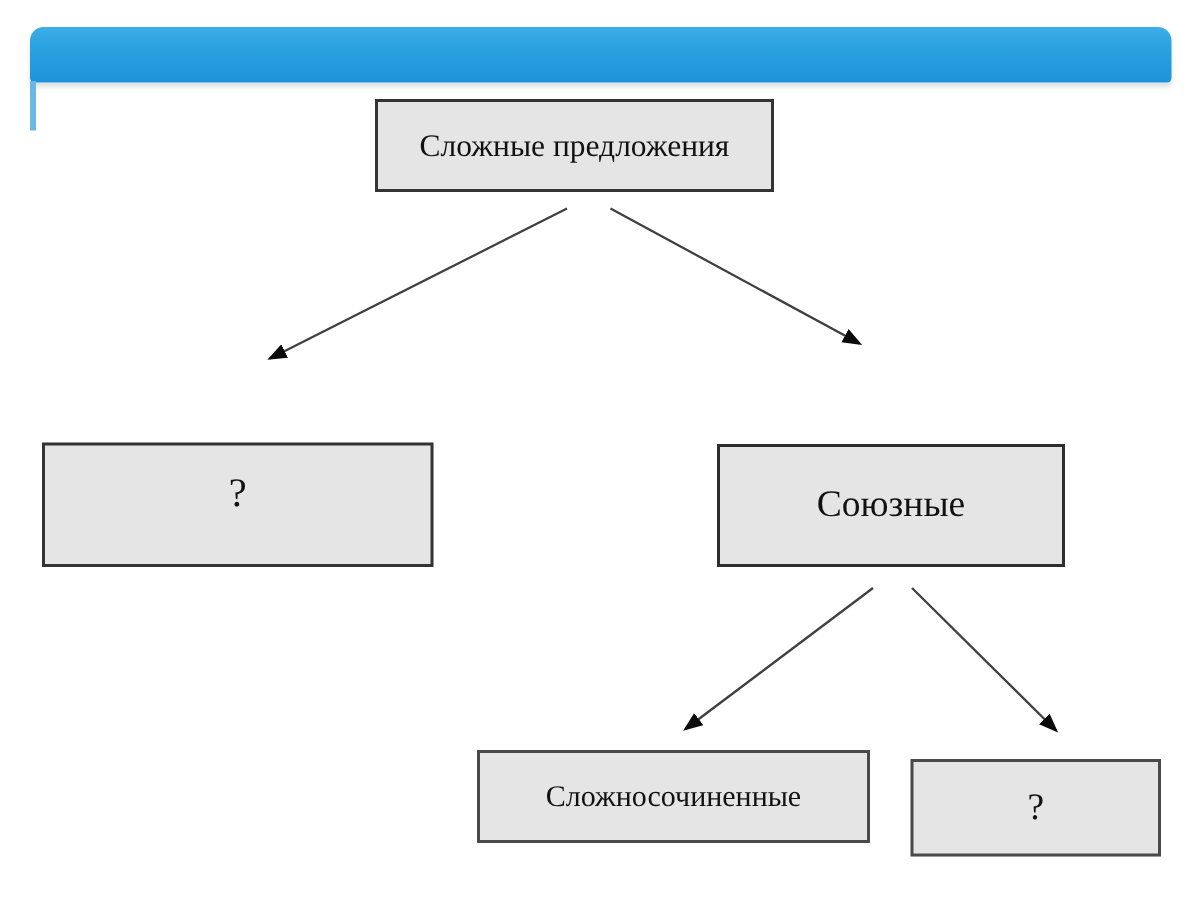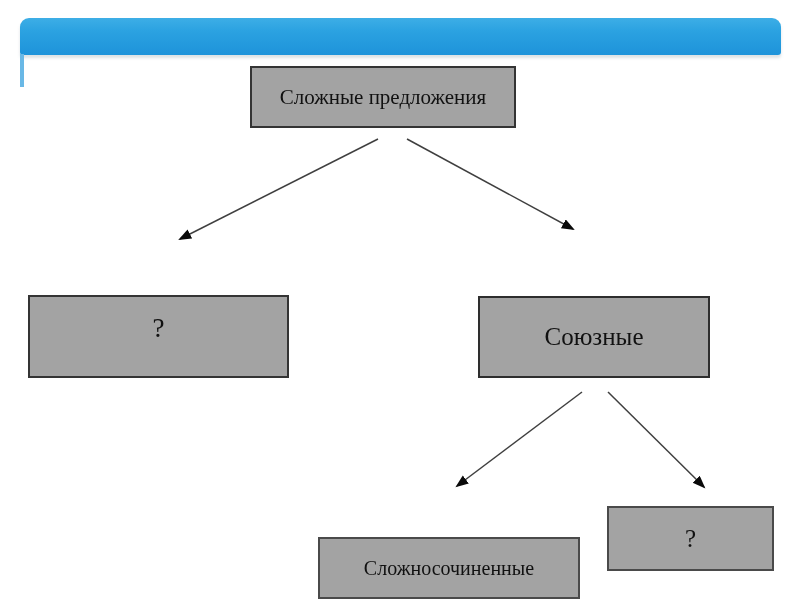--- a/index.html
+++ b/index.html
@@ -42,21 +42,21 @@
     left: 0;
     top: 0;
     width: 800px;
     height: 600px;
     pointer-events: none;
   }
 
   
   .node {
     position: absolute;
-    background: #a3a3a3;
+    background: #e5e5e5;
     border: 2px solid #343434;
     display: flex;
     align-items: center;
     justify-content: center;
     text-align: center;
     color: #111111;
     box-sizing: border-box;
   }
   .node-root {
     left: 250px; top: 66px;
@@ -69,21 +69,21 @@
     font-size: 27px;
     padding-bottom: 16px;
   }
   .node-soyuznye {
     left: 478px; top: 296px;
     width: 232px; height: 82px;
     font-size: 25px;
     border-color: #2e2e2e;
   }
   .node-slozhnosochinennye {
-    left: 318px; top: 537px;
+    left: 318px; top: 500px;
     width: 262px; height: 62px;
     font-size: 20px;
     border-color: #4a4a4a;
   }
   .node-right-unknown {
     left: 607px; top: 506px;
     width: 167px; height: 65px;
     font-size: 25px;
     border-color: #4a4a4a;
   }

